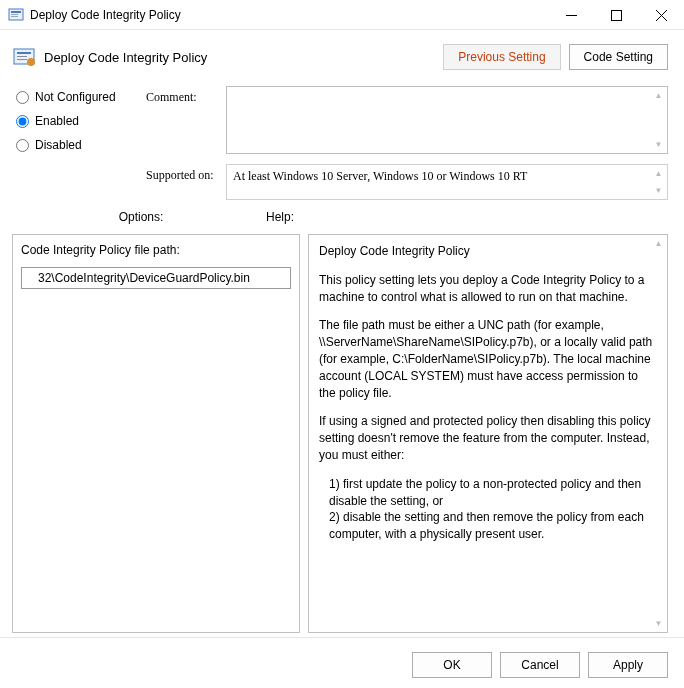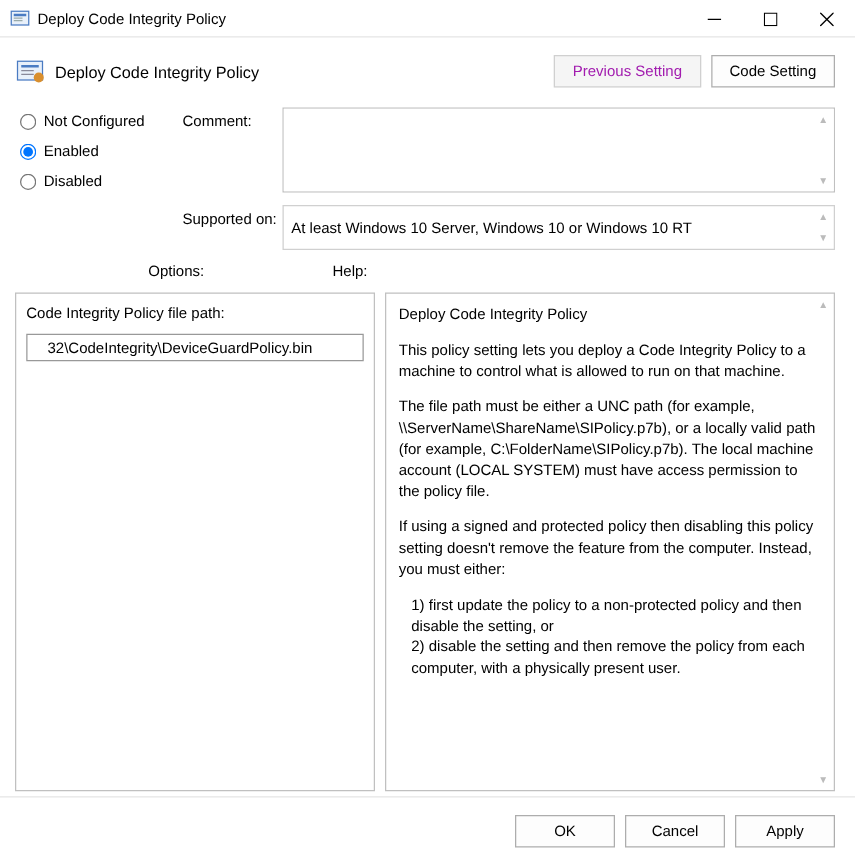--- a/index.html
+++ b/index.html
@@ -8,31 +8,31 @@
 .titlebar-icon { width: 16px; height: 16px; margin-right: 6px; }
 .titlebar-text { font-size: 12px; flex: 1; }
 .win-controls { display: flex; height: 100%; }
 .win-btn { width: 45px; height: 30px; display: flex; align-items: center; justify-content: center; }
 .win-btn svg { width: 11px; height: 11px; }
 .header-row { display: flex; align-items: center; padding: 14px 16px 10px 12px; }
 .header-icon { width: 24px; height: 24px; margin-right: 8px; }
 .header-title { font-size: 13px; flex: 1; }
 .nav-btns { display: flex; gap: 8px; }
 .btn { font-size: 12px; font-family: inherit; padding: 5px 14px; border: 1px solid #adadad; background: #fdfdfd; min-width: 90px; }
-.btn.disabled { color: #a21caf; border-color: #d0d0d0; background: #f5f5f5; }
+.btn.disabled { color: #c2410c; border-color: #d0d0d0; background: #f5f5f5; }
 .settings-row { display: flex; padding: 6px 16px 0 16px; }
 .radio-col { width: 130px; display: flex; flex-direction: column; gap: 10px; padding-top: 4px; }
 .radio-item { display: flex; align-items: center; gap: 6px; font-size: 12px; }
 .radio-item input { margin: 0; width: 13px; height: 13px; }
 .comment-col { flex: 1; display: flex; flex-direction: column; gap: 10px; }
-.labeled-row { display: flex; align-items: flex-start; }
+.labeled-row { display: flex; align-items: flex-start; font-family: Liberation Serif, serif; }
 .row-label { width: 80px; padding-top: 4px; font-size: 12px; }
 .field-wrap { flex: 1; position: relative; border: 1px solid #c0c0c0; display: flex; }
 textarea.comment { flex: 1; border: none; font-family: inherit; font-size: 12px; padding: 2px 4px; resize: none; height: 66px; outline: none; }
-.supported-box { flex: 1; border: 1px solid #d0d0d0; padding: 4px 6px; font-size: 12px; min-height: 36px; display: flex; align-items: center; position: relative; }
+.supported-box { flex: 1; border: 1px solid #d0d0d0; padding: 4px 6px; font-size: 12px; min-height: 36px; display: flex; align-items: flex-start; position: relative; }
 .scroll-arrows { position: absolute; right: 0; top: 0; bottom: 0; width: 17px; display: flex; flex-direction: column; justify-content: space-between; }
 .scroll-arrow { width: 17px; height: 17px; display: flex; align-items: center; justify-content: center; color: #bbb; font-size: 8px; }
 .section-labels { display: flex; padding: 10px 16px 6px 16px; font-size: 12px; }
 .opt-label { width: 250px; text-align: center; }
 .help-label { flex: 1; }
 .panels { display: flex; flex: 1; padding: 4px 16px 4px 12px; gap: 8px; min-height: 0; }
 .opt-panel { width: 288px; border: 1px solid #c0c0c0; padding: 8px 8px; font-size: 12px; }
 .opt-field-label { margin-bottom: 10px; }
 .opt-input { width: 100%; font-family: inherit; font-size: 12px; border: 1px solid #999; padding: 3px 16px; }
 .help-panel { flex: 1; border: 1px solid #c0c0c0; padding: 8px 10px; font-size: 12px; line-height: 1.4; position: relative; overflow: hidden; }

